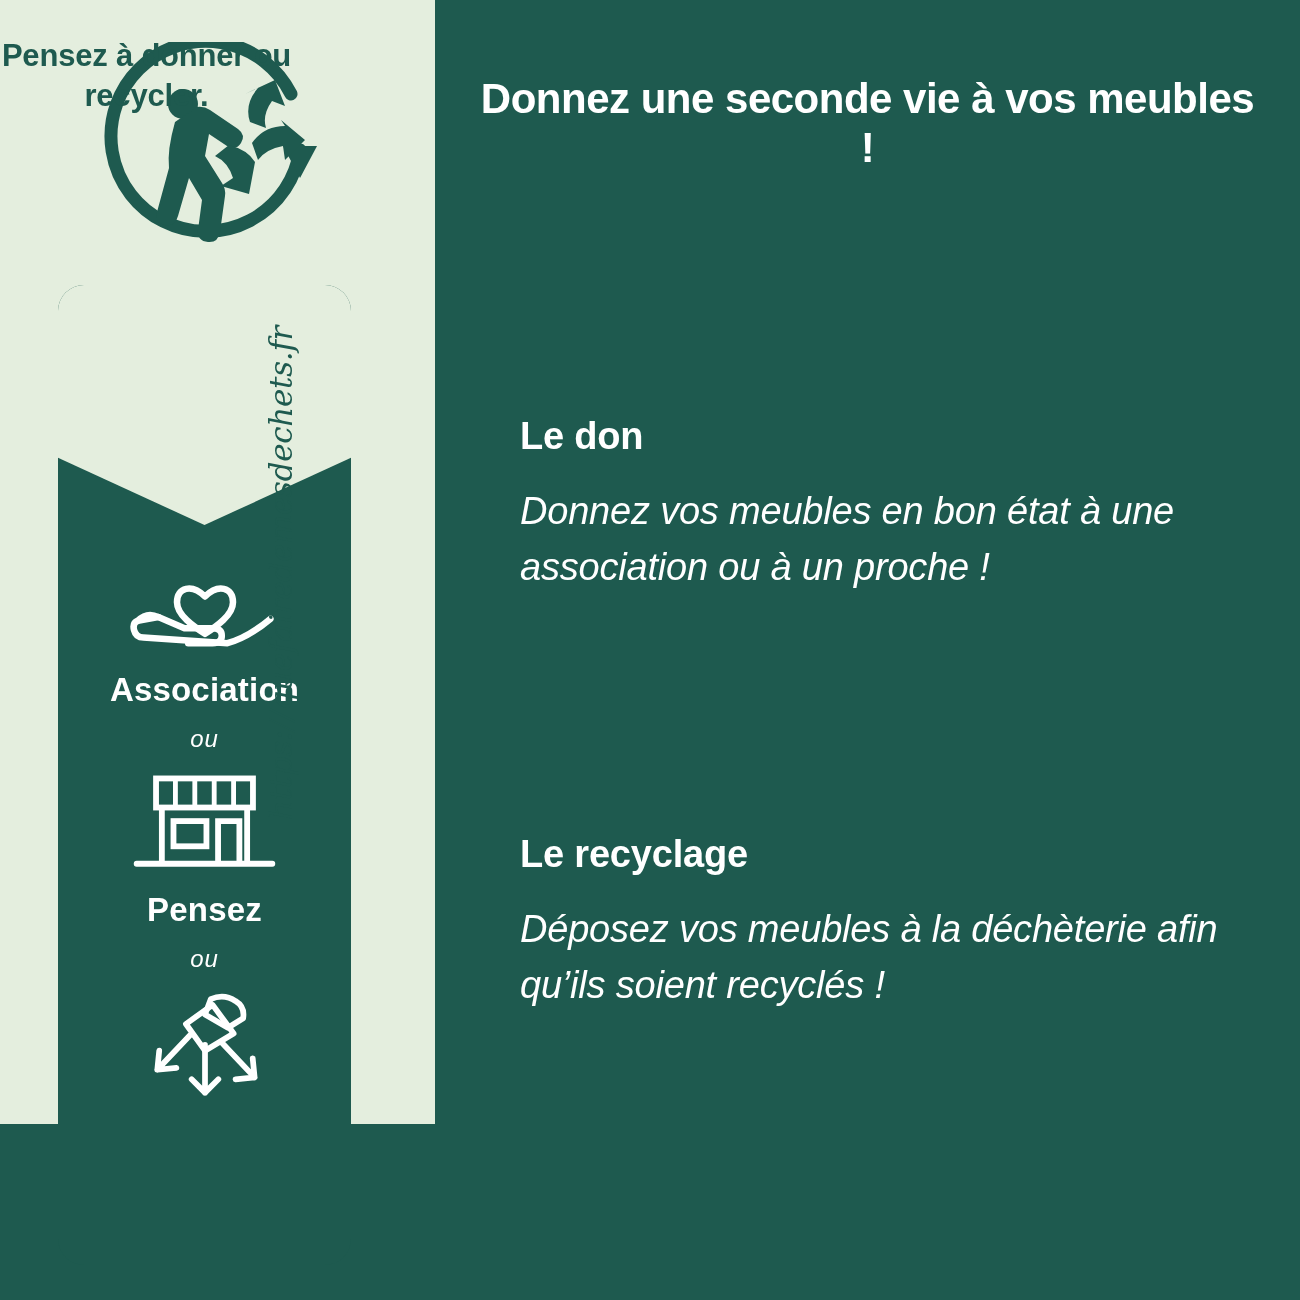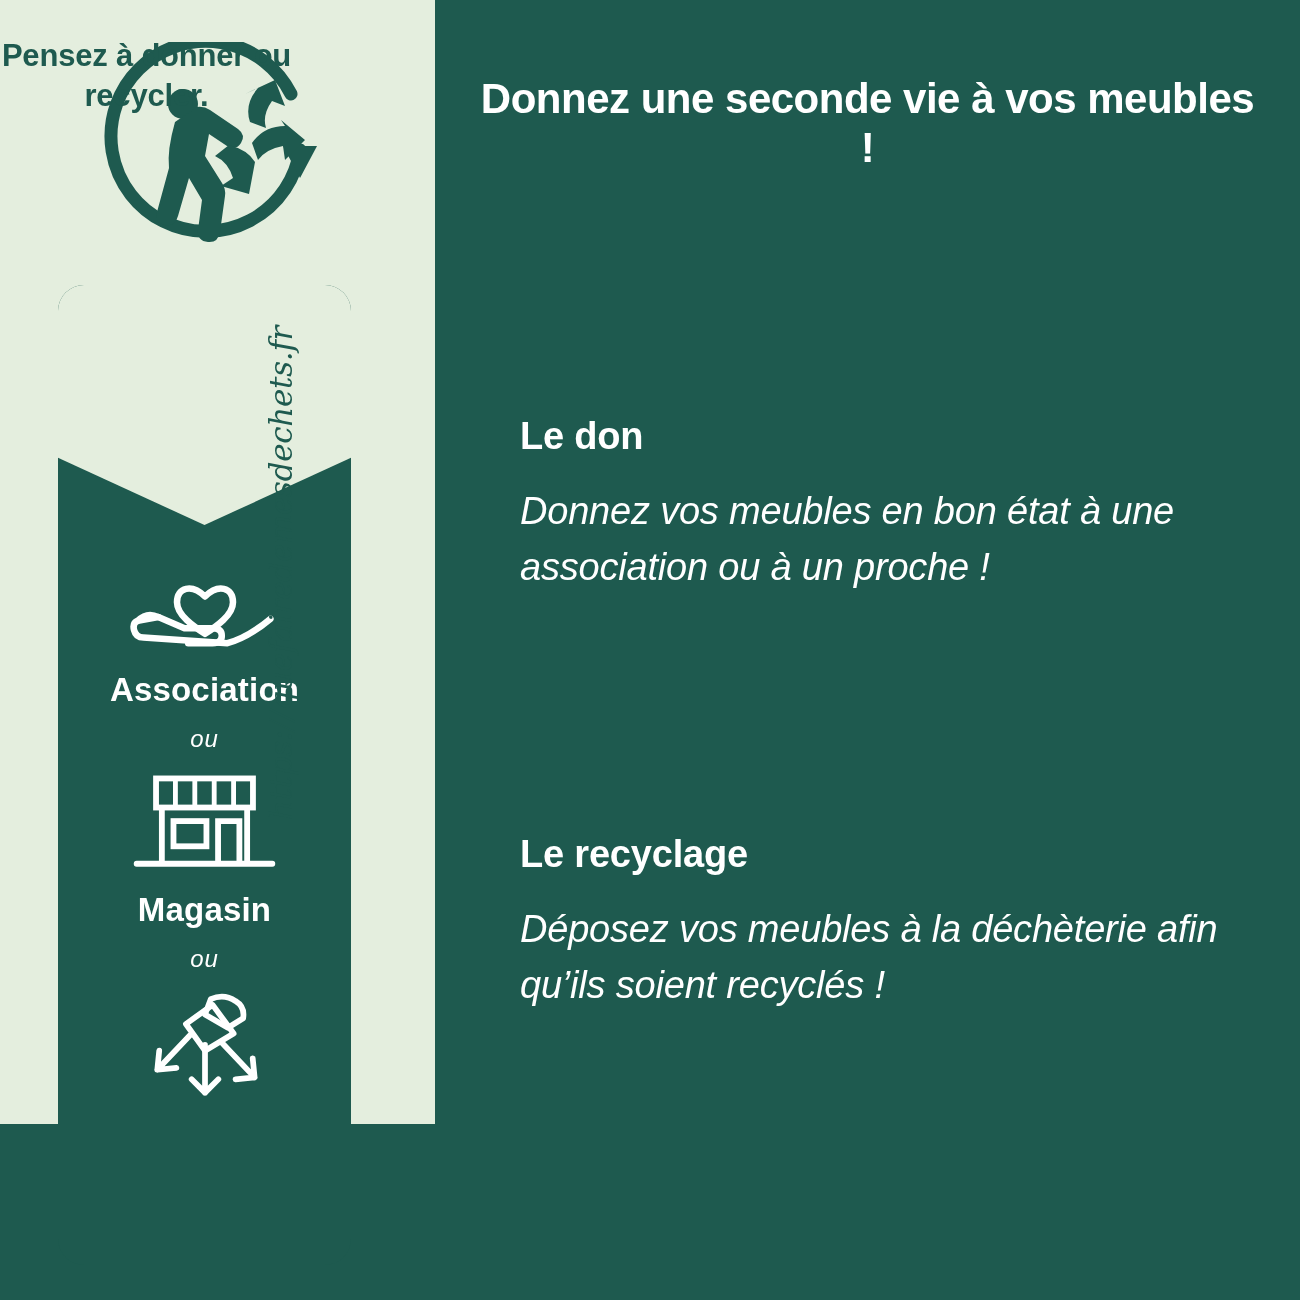--- a/index.html
+++ b/index.html
@@ -215,21 +215,21 @@
 
             <path d="M46 48 v58 M134 48 v58" stroke="#ffffff" stroke-width="6" fill="none"></path>
 
             <rect x="58" y="62" width="34" height="26" fill="none" stroke="#ffffff" stroke-width="6"></rect>
 
             <path d="M104 106 v-44 h22 v44" fill="none" stroke="#ffffff" stroke-width="6"></path>
 
             <line x1="20" y1="106" x2="160" y2="106" stroke="#ffffff" stroke-width="6" stroke-linecap="round"></line>
           </svg>
         </div>
-        <div class="item-label">Magasin</div>
+        <div class="item-label">Pensez</div>
       </div>
 
       <div class="ou">ou</div>
 
       <div class="item">
         <div class="item-icon">
           <svg viewBox="0 0 180 130" width="172" height="124" aria-hidden="true">
 
             <path d="M96 18 q14 -6 26 2 q10 6 8 18 l-16 10 l-24 -14 z" fill="none" stroke="#ffffff" stroke-width="6" stroke-linejoin="round"></path>
             <path d="M70 44 l28 -20 l22 30 l-30 18 z" fill="none" stroke="#ffffff" stroke-width="6" stroke-linejoin="round"></path>

